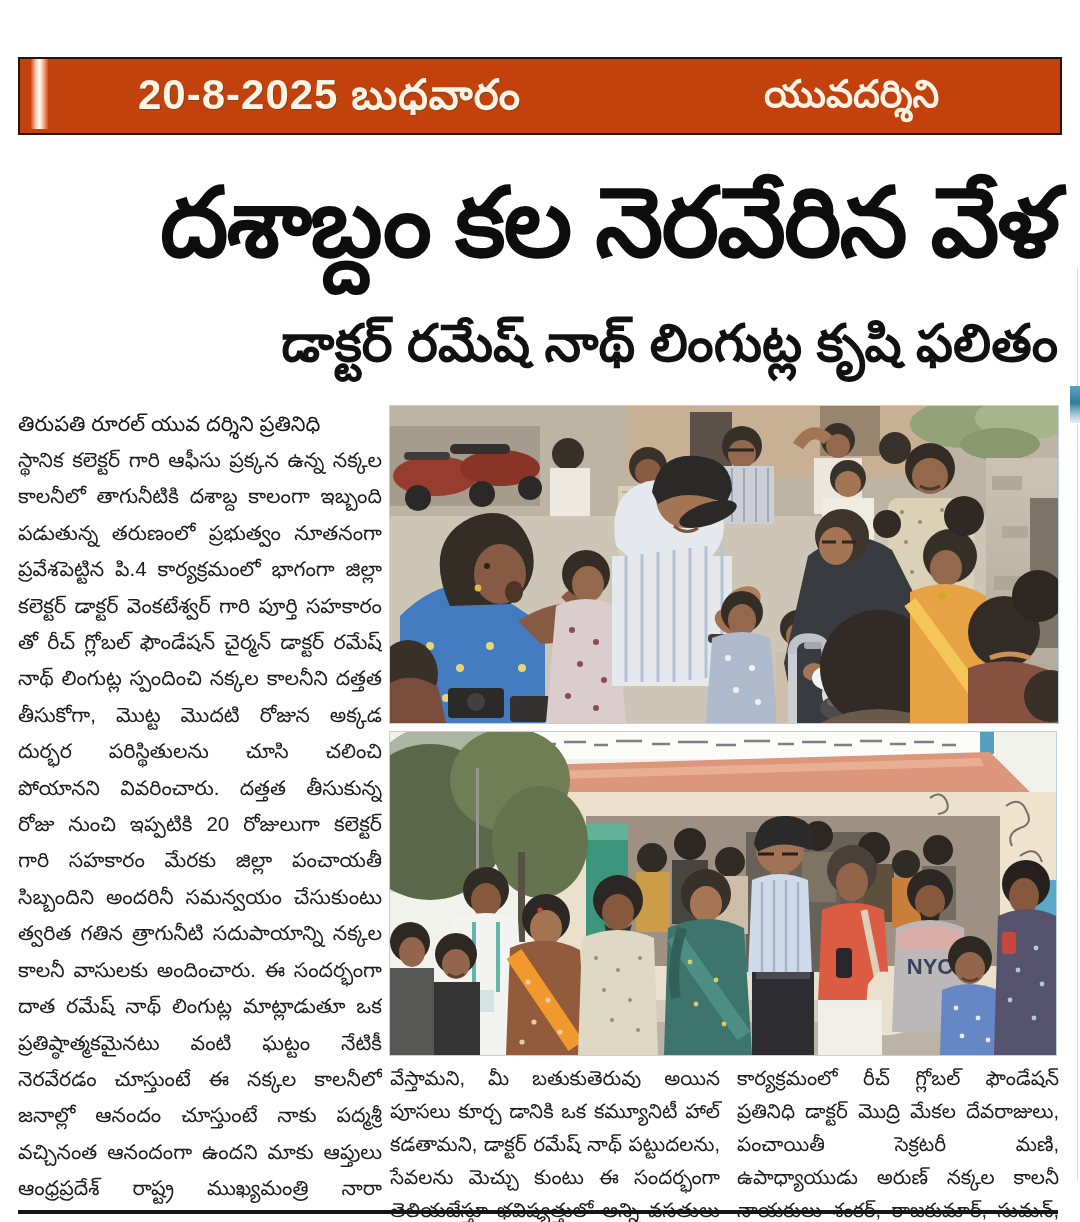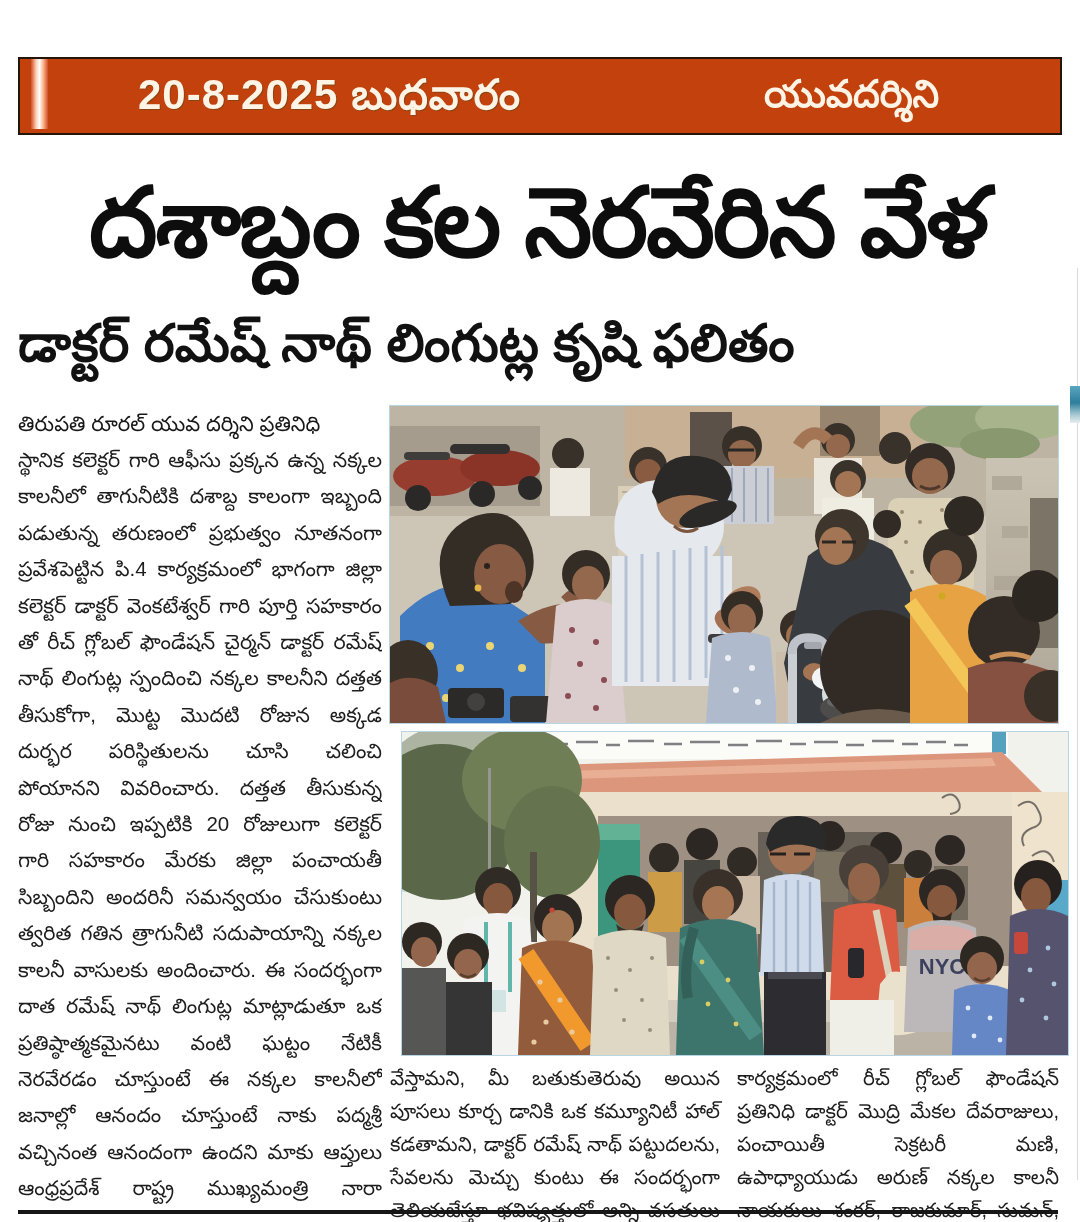--- a/index.html
+++ b/index.html
@@ -24,45 +24,45 @@
     color:#fdf4e6;font-size:42px;font-weight:bold;letter-spacing:1px;
     text-shadow:1px 1px 0 #8a4411;white-space:nowrap;
   }
   .mast-brand{
     position:absolute;left:744px;top:0;height:70px;line-height:70px;
     color:#fdf4e6;font-size:38px;font-weight:bold;white-space:nowrap;
   }
 
   
   .headline{
-    left:18px;top:162px;width:1040px;text-align:center;
+    left:18px;top:162px;width:1040px;text-align:right;
     font-size:97px;font-weight:800;color:#0d0d0d;line-height:1.25;
     white-space:nowrap;letter-spacing:-2px;
   }
   .subheadline{
-    left:18px;top:310px;width:1040px;text-align:left;
+    left:18px;top:310px;width:1040px;text-align:right;
     font-size:52px;font-weight:700;color:#111;line-height:1.3;white-space:nowrap;
   }
 
   
   .byline{
     left:18px;top:406px;width:364px;
     font-size:21px;font-weight:normal;color:#171717;line-height:36px;
   }
   .lead{
     left:18px;top:442px;width:364px;height:766px;
     font-size:20.5px;color:#1d1d1d;line-height:36.4px;
     text-align:justify;text-justify:inter-word;overflow:hidden;
     word-spacing:2px;
   }
 
   
   .photo{border:1px solid #b9d4e2;background:#d8d2c6;overflow:hidden;}
   .photo-top{left:389px;top:405px;width:668px;height:317px;}
-  .photo-bottom{left:389px;top:731px;width:666px;height:323px;margin-left:12px;}
+  .photo-bottom{left:389px;top:731px;width:666px;height:323px;}
   .photo svg{display:block;width:100%;height:100%;}
 
   
   .caption{
     font-size:20px;color:#1d1d1d;line-height:33px;
     text-align:justify;text-justify:inter-word;word-spacing:1px;
   }
   .caption-mid{left:390px;top:1062px;width:330px;height:150px;}
   .caption-right{left:737px;top:1062px;width:322px;height:150px;}
 

